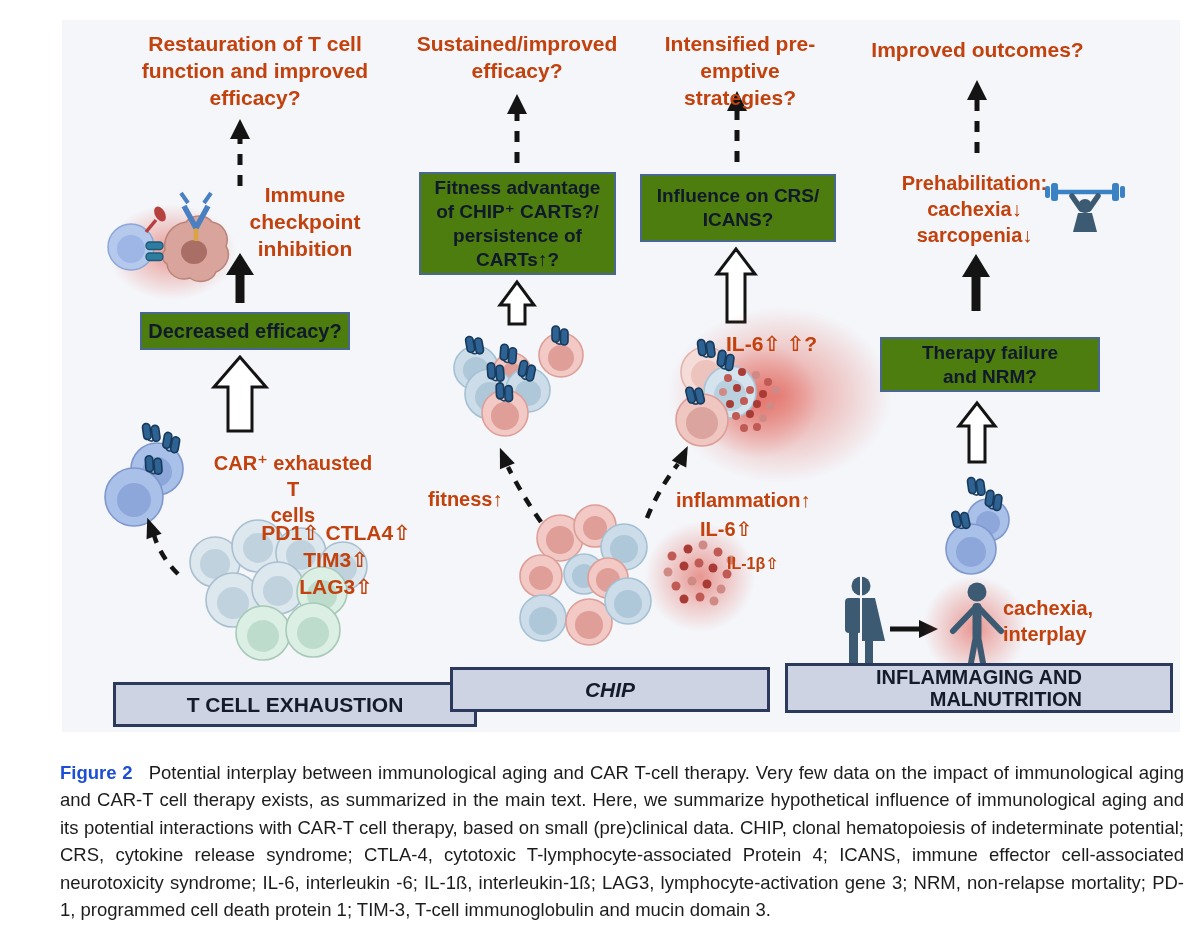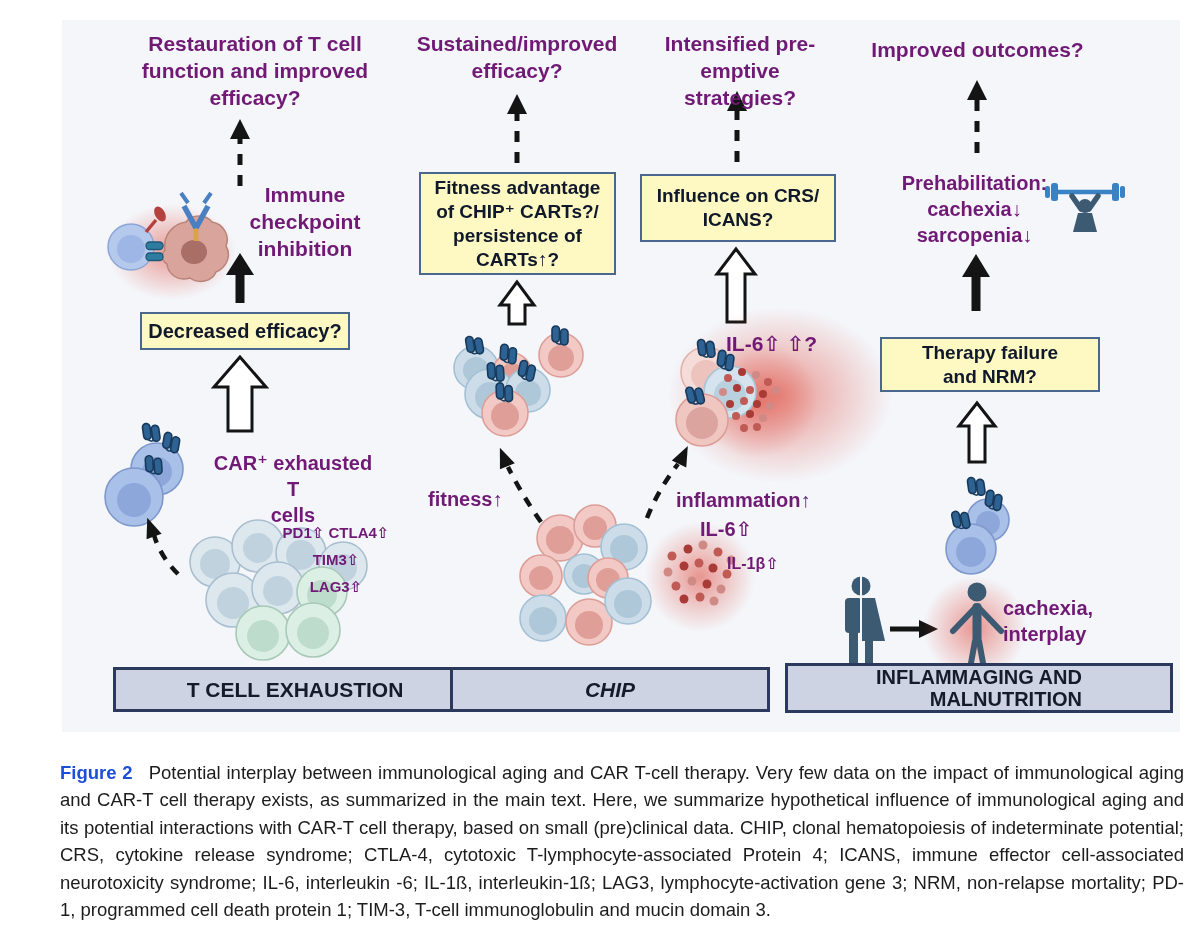--- a/index.html
+++ b/index.html
@@ -1,23 +1,23 @@
 <!DOCTYPE html>
 <html><head>
 <meta charset="utf-8">
 <style>
   html,body{margin:0;padding:0;background:#ffffff;}
   body{width:1200px;height:925px;position:relative;font-family:"Liberation Sans","DejaVu Sans",sans-serif;}
   #stage{position:absolute;inset:0;width:1200px;height:925px;}
   #panel{position:absolute;left:62px;top:20px;width:1118px;height:712px;background:#f4f6fa;}
   #gfx{position:absolute;left:0;top:0;width:1200px;height:925px;z-index:1;}
-  .t{position:absolute;z-index:2;color:#701a75;font-weight:bold;white-space:pre-line;}
+  .t{position:absolute;z-index:2;color:#c2410c;font-weight:bold;white-space:pre-line;}
   .center{text-align:center;}
   .q{font-size:21px;line-height:27px;}
-  .bluebox{position:absolute;z-index:2;background:#fef9c3;border:2.5px solid #4a688f;color:#10192b;
+  .bluebox{position:absolute;z-index:2;background:#4d7c0f;border:2.5px solid #4a688f;color:#10192b;
            font-weight:bold;display:flex;align-items:center;justify-content:center;text-align:center;
            white-space:pre-line;box-sizing:border-box;}
   .footerbox{position:absolute;z-index:2;background:#cdd3e3;border:3px solid #2b3a5c;color:#141b2a;
            font-weight:bold;display:flex;align-items:center;justify-content:center;text-align:center;
            white-space:pre-line;font-size:21px;line-height:23px;box-sizing:border-box;}
   #caption{position:absolute;left:60px;top:740px;width:1124px;z-index:2;font-size:18.5px;line-height:27.5px;
            color:#1c1c1e;text-align:justify;}
   #caption .figlabel{font-weight:bold;color:#1d4ed8;margin-right:16px;}
 </style>
 </head>
@@ -301,24 +301,24 @@
 
   <div class="t q center" style="left:130px;top:30px;width:250px;">Restauration of T cell
 function and improved
 efficacy?</div>
   <div class="t q center" style="left:240px;top:181px;width:130px;">Immune
 checkpoint
 inhibition</div>
   <div class="bluebox" style="left:140px;top:312px;width:210px;height:38px;font-size:20px;">Decreased efficacy?</div>
   <div class="t center" style="left:213px;top:450px;width:160px;font-size:20px;line-height:26px;">CAR⁺ exhausted T
 cells</div>
-  <div class="t center" style="left:250px;top:519px;width:172px;font-size:15px;line-height:27px;">PD1⇧ CTLA4⇧
+  <div class="t center" style="left:250px;top:519px;width:172px;font-size:21px;line-height:27px;">PD1⇧ CTLA4⇧
 TIM3⇧
 LAG3⇧</div>
-  <div class="footerbox" style="left:113px;top:667px;width:364px;height:45px;">T CELL EXHAUSTION</div>
+  <div class="footerbox" style="left:113px;top:682px;width:364px;height:45px;">T CELL EXHAUSTION</div>
 
   <div class="t q center" style="left:407px;top:30px;width:220px;">Sustained/improved
 efficacy?</div>
   <div class="bluebox" style="left:419px;top:172px;width:197px;height:103px;font-size:19px;line-height:24px;">Fitness advantage
 of CHIP⁺ CARTs?/
 persistence of
 CARTs↑?</div>
   <div class="t" style="left:428px;top:488px;font-size:20px;">fitness↑</div>
   <div class="t" style="left:676px;top:489px;font-size:20px;">inflammation↑</div>
   <div class="t" style="left:700px;top:517px;font-size:20px;">IL-6⇧</div>

